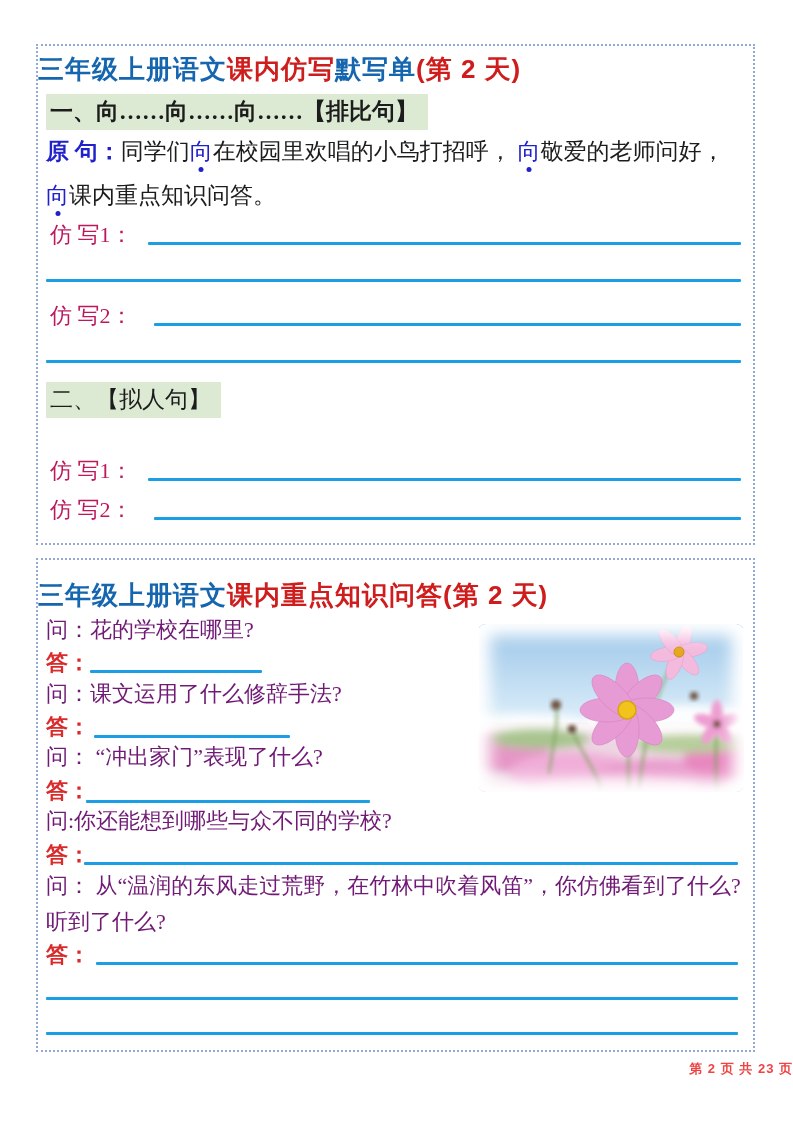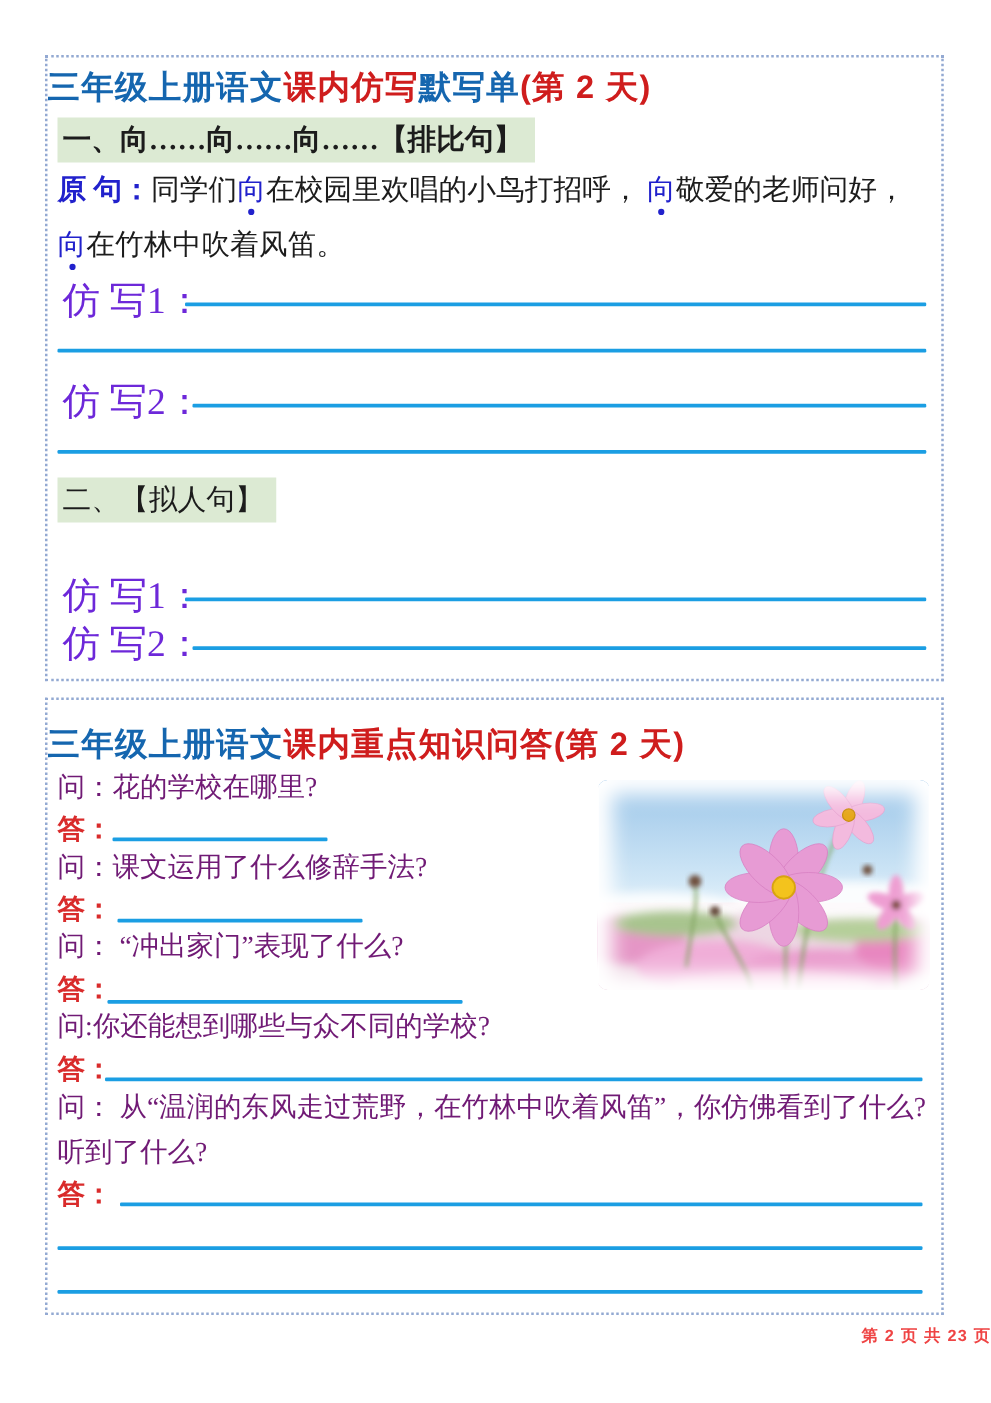--- a/index.html
+++ b/index.html
@@ -28,21 +28,21 @@
     background:#dcead3;padding:2px 10px 3px 4px;
     font-size:23px;color:#1c1c1c;white-space:nowrap;
   }
   .para{position:absolute;left:8px;right:8px;font-size:23px;line-height:44px;}
   .src-label{color:#2121cc;font-weight:bold;}
   .em-dot{position:relative;}
   .em-dot::after{
     content:"";position:absolute;left:50%;bottom:-8px;width:5px;height:5px;
     border-radius:50%;background:#2121cc;transform:translateX(-50%);
   }
-  .copy-label{position:absolute;left:12px;font-size:30px;color:#6d28d9;white-space:nowrap;}
+  .copy-label{position:absolute;left:12px;font-size:22px;color:#be185d;white-space:nowrap;}
   .wline{position:absolute;height:3px;background:#1b9ee3;border-radius:1px;}
   .q-text{position:absolute;left:8px;font-size:22px;line-height:30px;color:#701a75;}
   .a-label{position:absolute;left:8px;font-size:22px;font-weight:bold;color:#d92b2b;white-space:nowrap;}
   .photo{
     position:absolute;left:440px;top:64px;width:266px;height:168px;
     border-radius:8px;overflow:hidden;
     box-shadow:inset 0 0 16px 14px #ffffff;
   }
   .photo svg{display:block;width:100%;height:100%;}
   .photo-fade{position:absolute;inset:0;box-shadow:inset 0 0 16px 12px #ffffff;border-radius:8px;pointer-events:none;}
@@ -55,21 +55,21 @@
 </style>
 </head>
 <body>
 
 <div class="box" id="box1">
   <div class="sheet-title" style="top:6px;"><span class="seg-tblue">三年级上册语文</span><span class="seg-tred">课内仿写</span><span class="seg-tblue">默写单</span><span class="seg-tred">(第 2 天)</span></div>
 
   <div class="section-heading" style="top:48px;font-weight:bold;">一、向……向……向……【排比句】</div>
 
   <div class="para" style="top:84px;">
-    <span class="src-label">原 句：</span><span><span class="seg-ink">同学们</span><span class="seg-blue em-dot">向</span><span class="seg-ink">在校园里欢唱的小鸟打招呼， </span><span class="seg-blue em-dot">向</span><span class="seg-ink">敬爱的老师问好，</span><span class="seg-blue em-dot">向</span><span class="seg-ink">在竹林中吹着风笛。</span></span>
+    <span class="src-label">原 句：</span><span><span class="seg-ink">同学们</span><span class="seg-blue em-dot">向</span><span class="seg-ink">在校园里欢唱的小鸟打招呼， </span><span class="seg-blue em-dot">向</span><span class="seg-ink">敬爱的老师问好，</span><span class="seg-blue em-dot">向</span><span class="seg-ink">课内重点知识问答。</span></span>
   </div>
 
   <div class="copy-label" style="top:174px;">仿 写1：</div>
   <div class="wline" style="top:196px;left:110px;right:12px;"></div>
   <div class="wline" style="top:233px;left:8px;right:12px;"></div>
 
   <div class="copy-label" style="top:255px;">仿 写2：</div>
   <div class="wline" style="top:277px;left:116px;right:12px;"></div>
   <div class="wline" style="top:314px;left:8px;right:12px;"></div>
 

